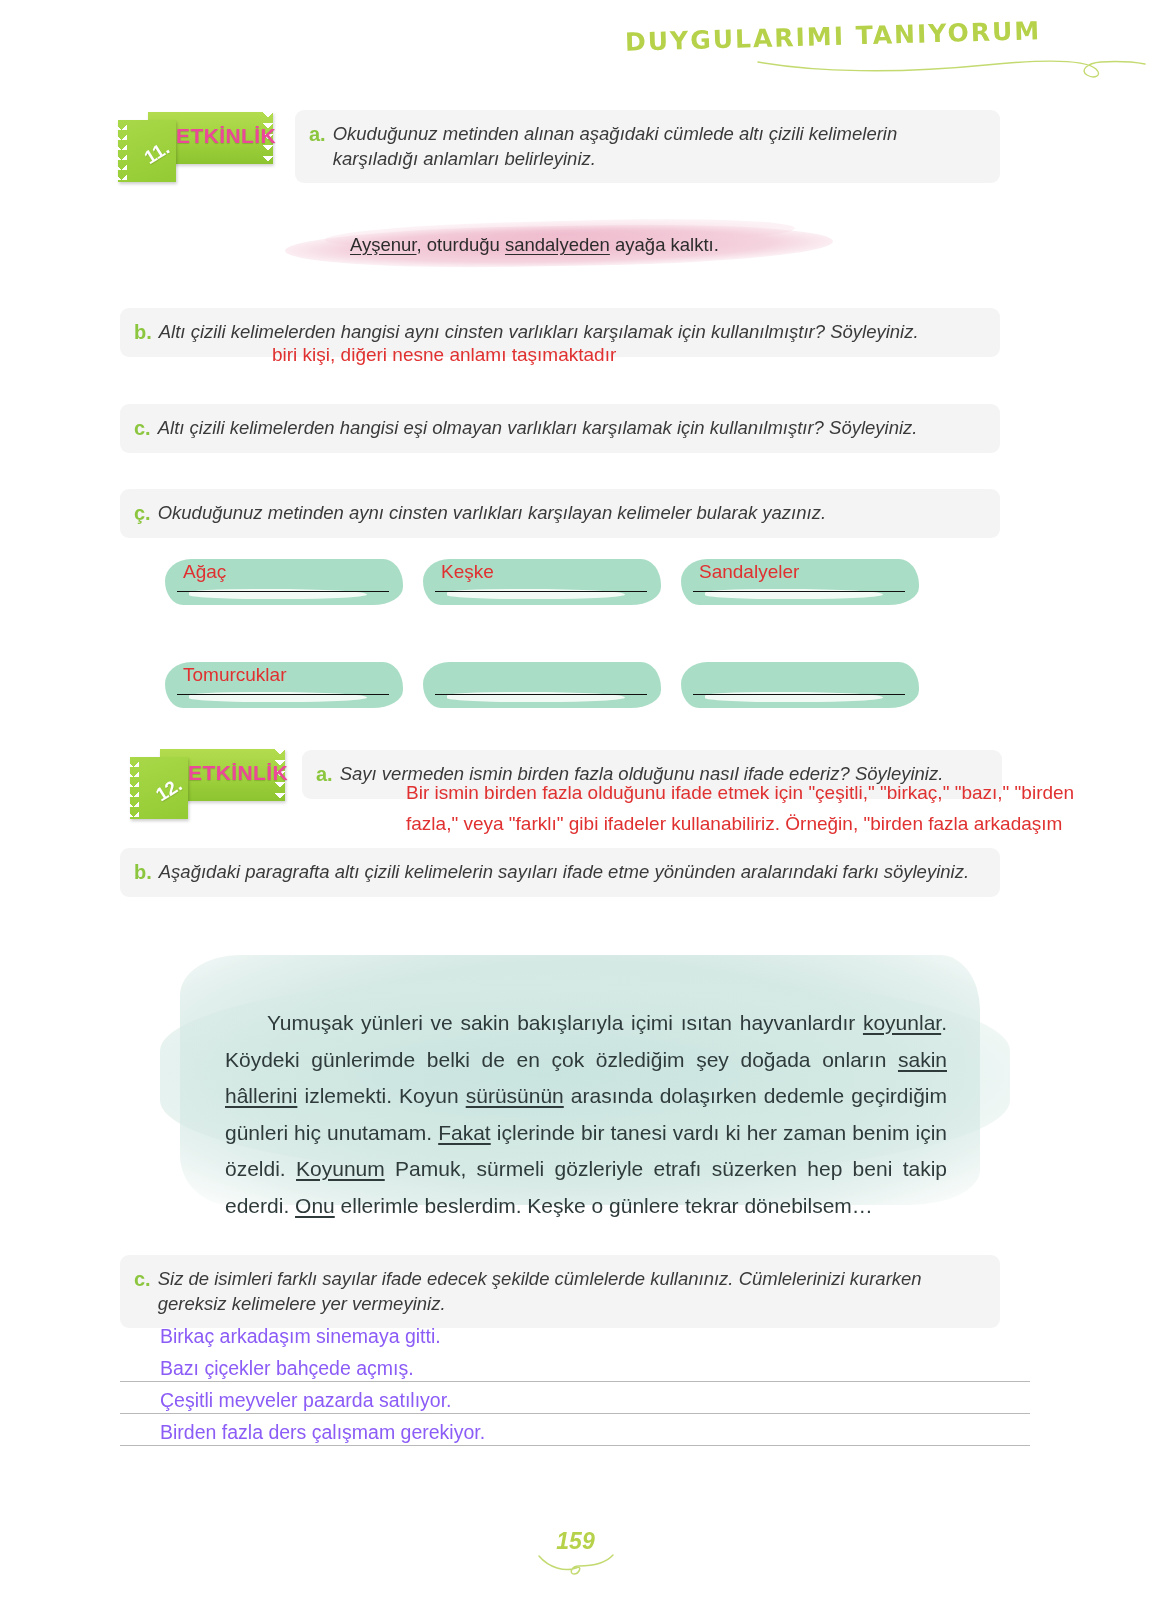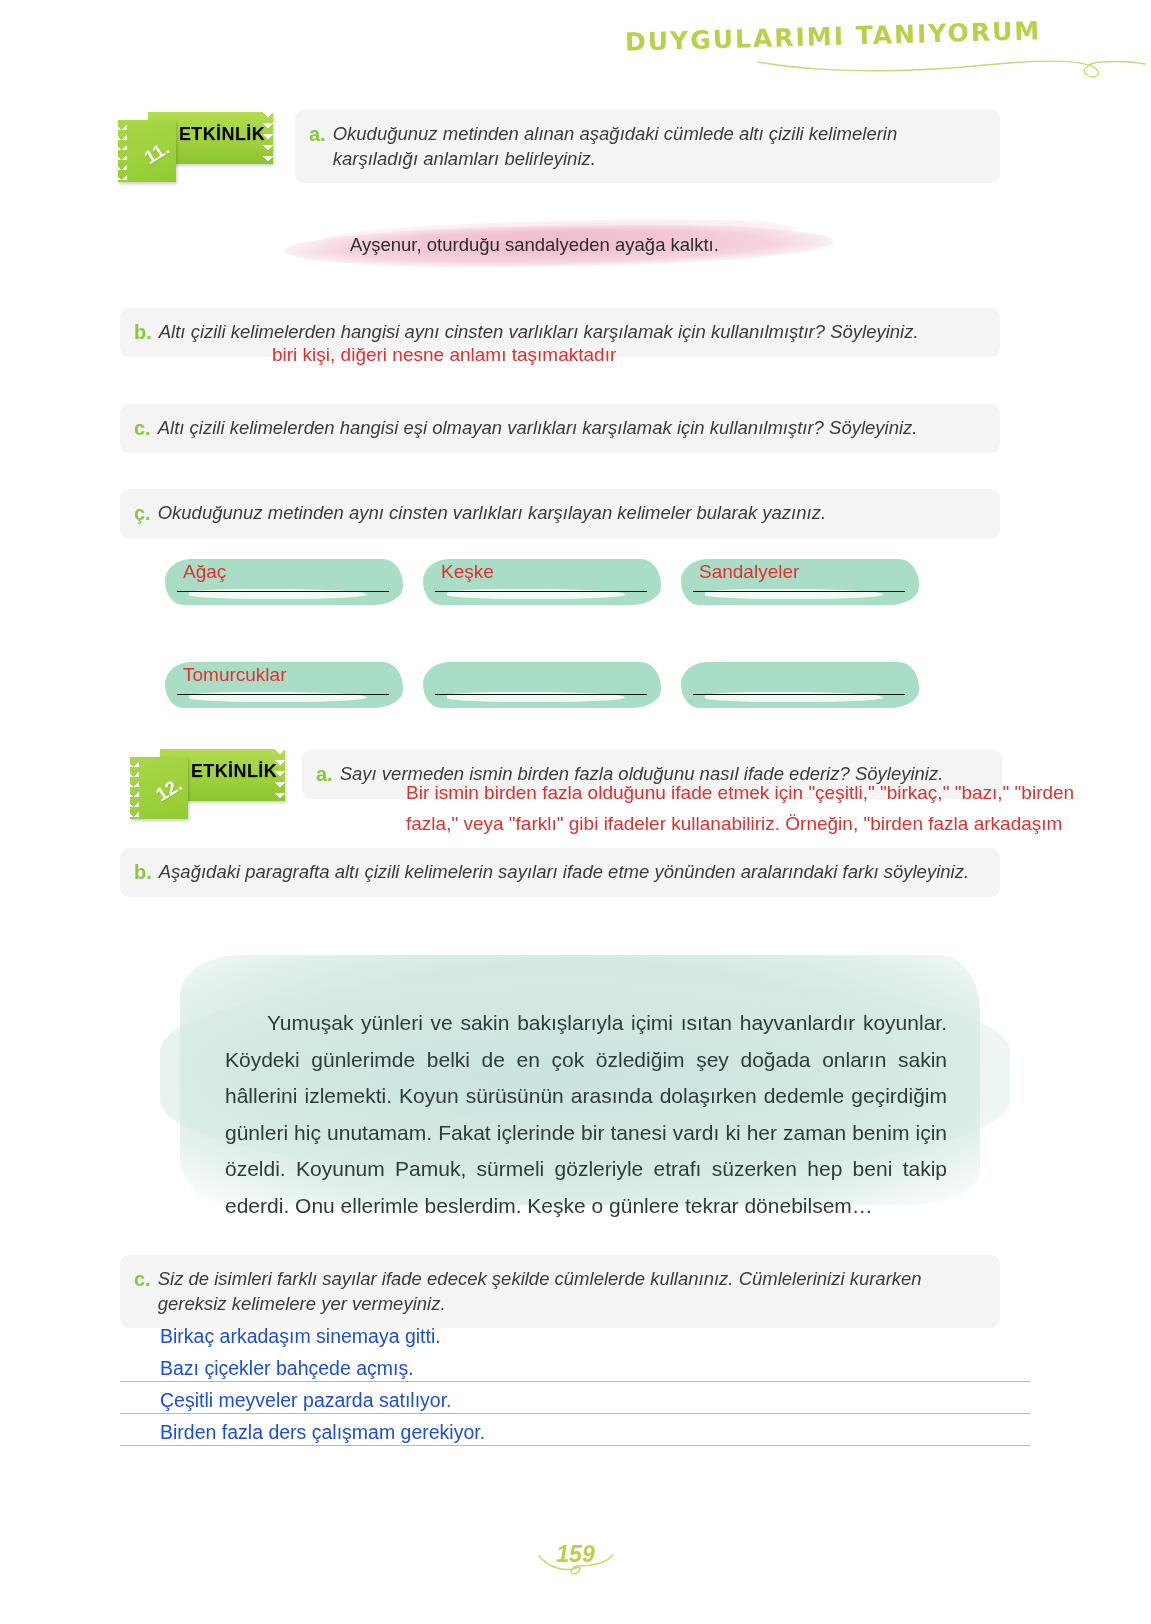--- a/index.html
+++ b/index.html
@@ -61,21 +61,21 @@
     position:absolute; left:10px; top:34px; width:58px;
     text-align:center;
     color:#ffffff; font-size:19px; font-weight:bold;
     font-family:"Liberation Sans", sans-serif;
     transform: rotate(-32deg);
     text-shadow: 0 1px 1px rgba(0,0,0,.15);
   }
   .badge .word{
     position:absolute; left:58px; top:16px; width:92px;
     text-align:center;
-    color:#000000; font-size:18px; font-weight:bold; letter-spacing:.4px;
+    color:#ec4899; font-size:21px; font-weight:bold; letter-spacing:.4px;
     text-shadow: 0 1px 1px rgba(0,0,0,.15);
   }
 
   
   .qbox{
     position:absolute;
     background:#f4f4f4;
     border-radius:9px;
     padding:11px 16px 12px 14px;
   }
@@ -101,21 +101,21 @@
   .pink-stroke2{
     position:absolute; left:40px; top:3px; width:470px; height:26px;
     background: radial-gradient(ellipse at 50% 50%, rgba(236,176,198,.55) 0%, rgba(243,200,215,.3) 60%, rgba(255,255,255,0) 100%);
     border-radius:50%/60%;
     transform: rotate(-1.4deg);
   }
   .pink-sentence{
     position:absolute; left:65px; top:16px;
     font-size:18.5px; color:#2c2c2c; white-space:nowrap;
   }
-  .u { text-underline-offset: 3px; }
+  .u { text-decoration: underline; text-underline-offset: 3px; }
 
   
   .hand{
     color:#e03030;
     font-family:"Liberation Sans", sans-serif;
   }
 
   
   .blanks{ position:absolute; left:165px; top:555px; width:810px; }
   .blank-row{ display:flex; gap:20px; margin-bottom:45px; }
@@ -166,27 +166,27 @@
 
   
   .lines-wrap{ position:absolute; left:120px; top:1318px; width:910px; }
   .line-item{ position:relative; height:32px; }
   .rule{
     position:absolute; left:0; right:0; bottom:0;
     border-bottom:1px solid #b9b9b9;
   }
   .line-text{
     position:absolute; left:40px; bottom:2px;
-    font-size:19.5px; color:#1d4ed8; white-space:nowrap;
+    font-size:19.5px; color:#8b5cf6; white-space:nowrap;
   }
 
   
   .pageno{
     position:absolute; left:0; top:1528px; width:1151px; text-align:center;
-    color:#b6d14a; font-size:23px; font-weight:bold; font-style:italic;margin-top:13px;
+    color:#b6d14a; font-size:23px; font-weight:bold; font-style:italic;
   }
   .pageno-swash{
     position:absolute; left:0; top:1552px; width:1151px; text-align:center;
   }
 </style>
 </head>
 <body>
 
 <div class="header-wrap">
   <div class="header-title">DUYGULARIMI TANIYORUM</div>

